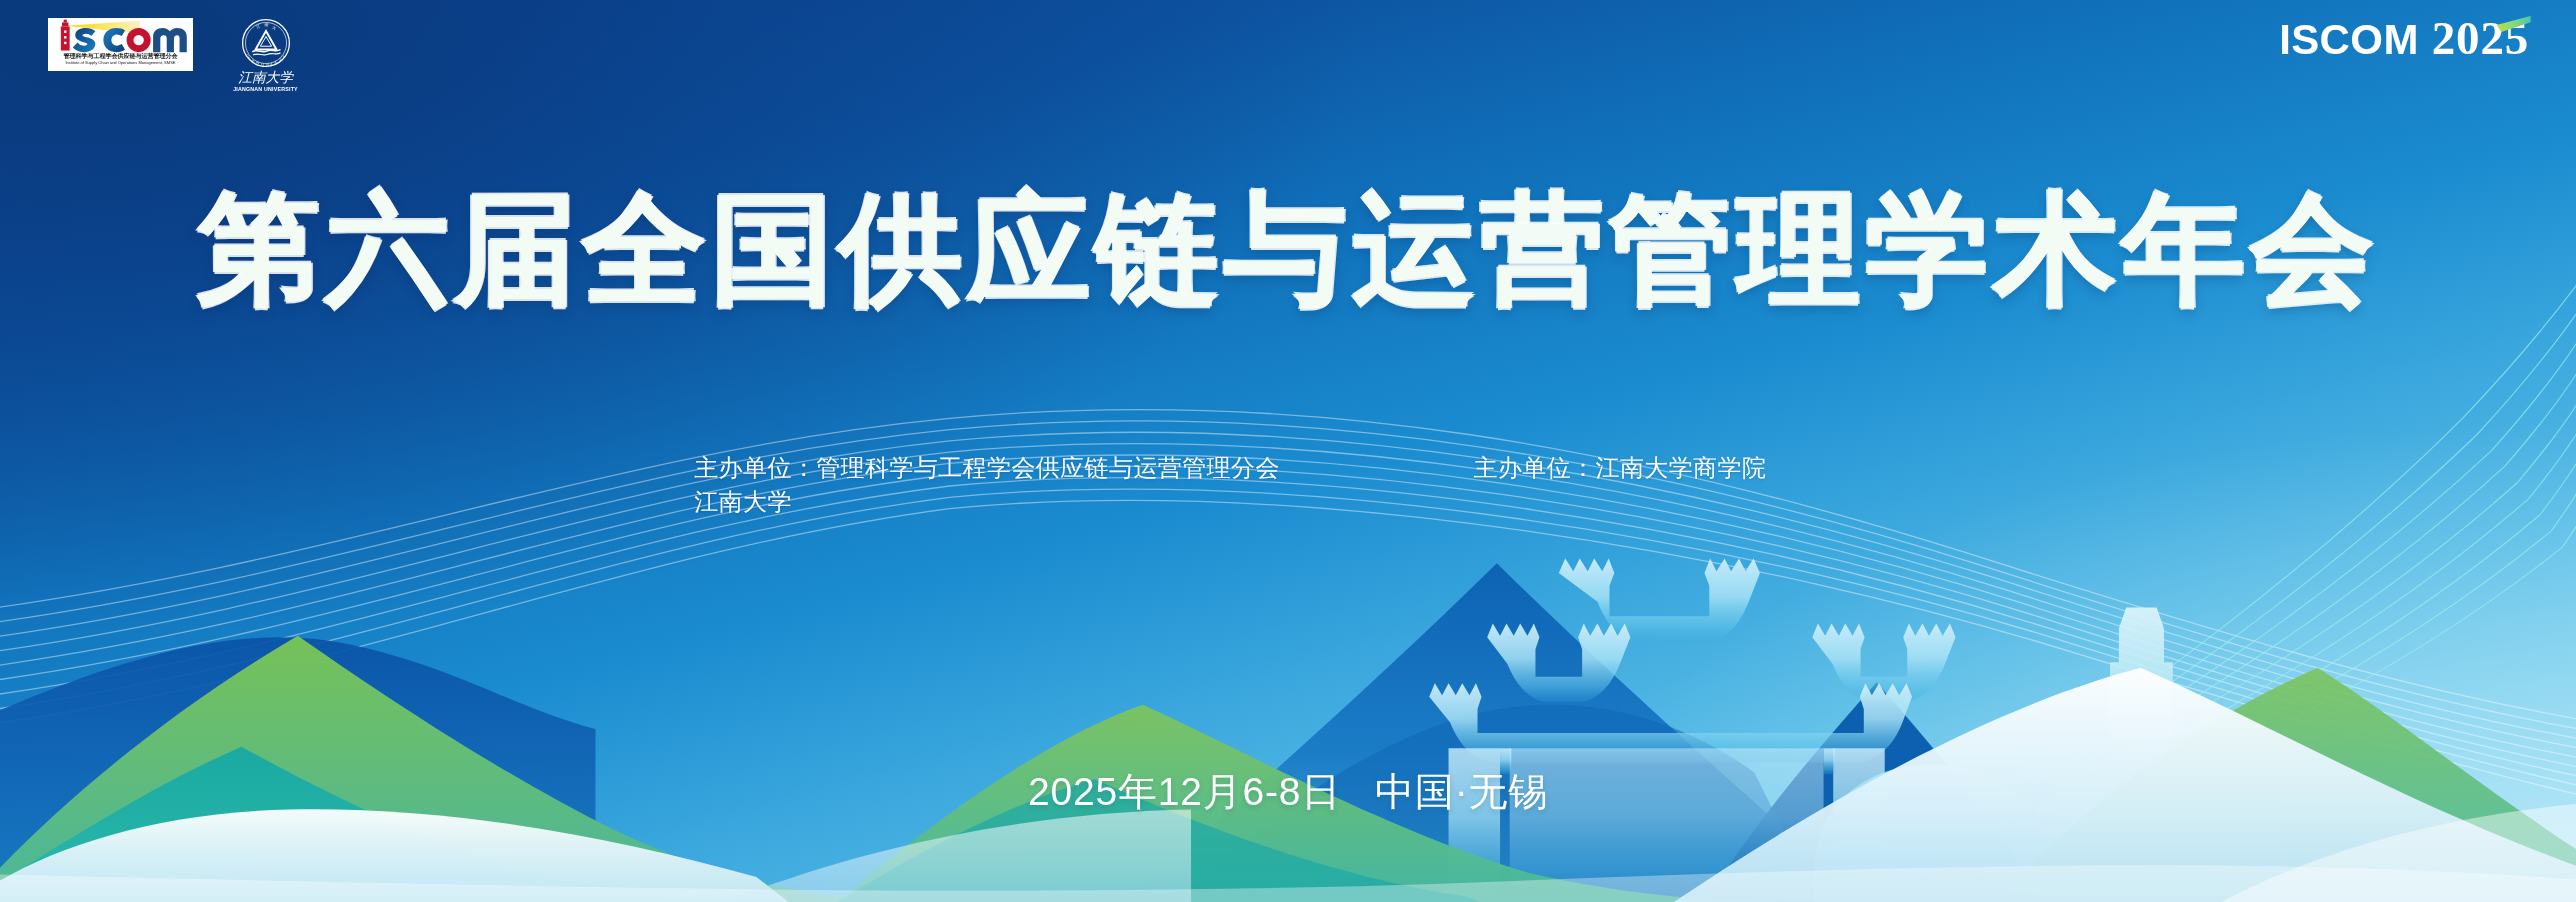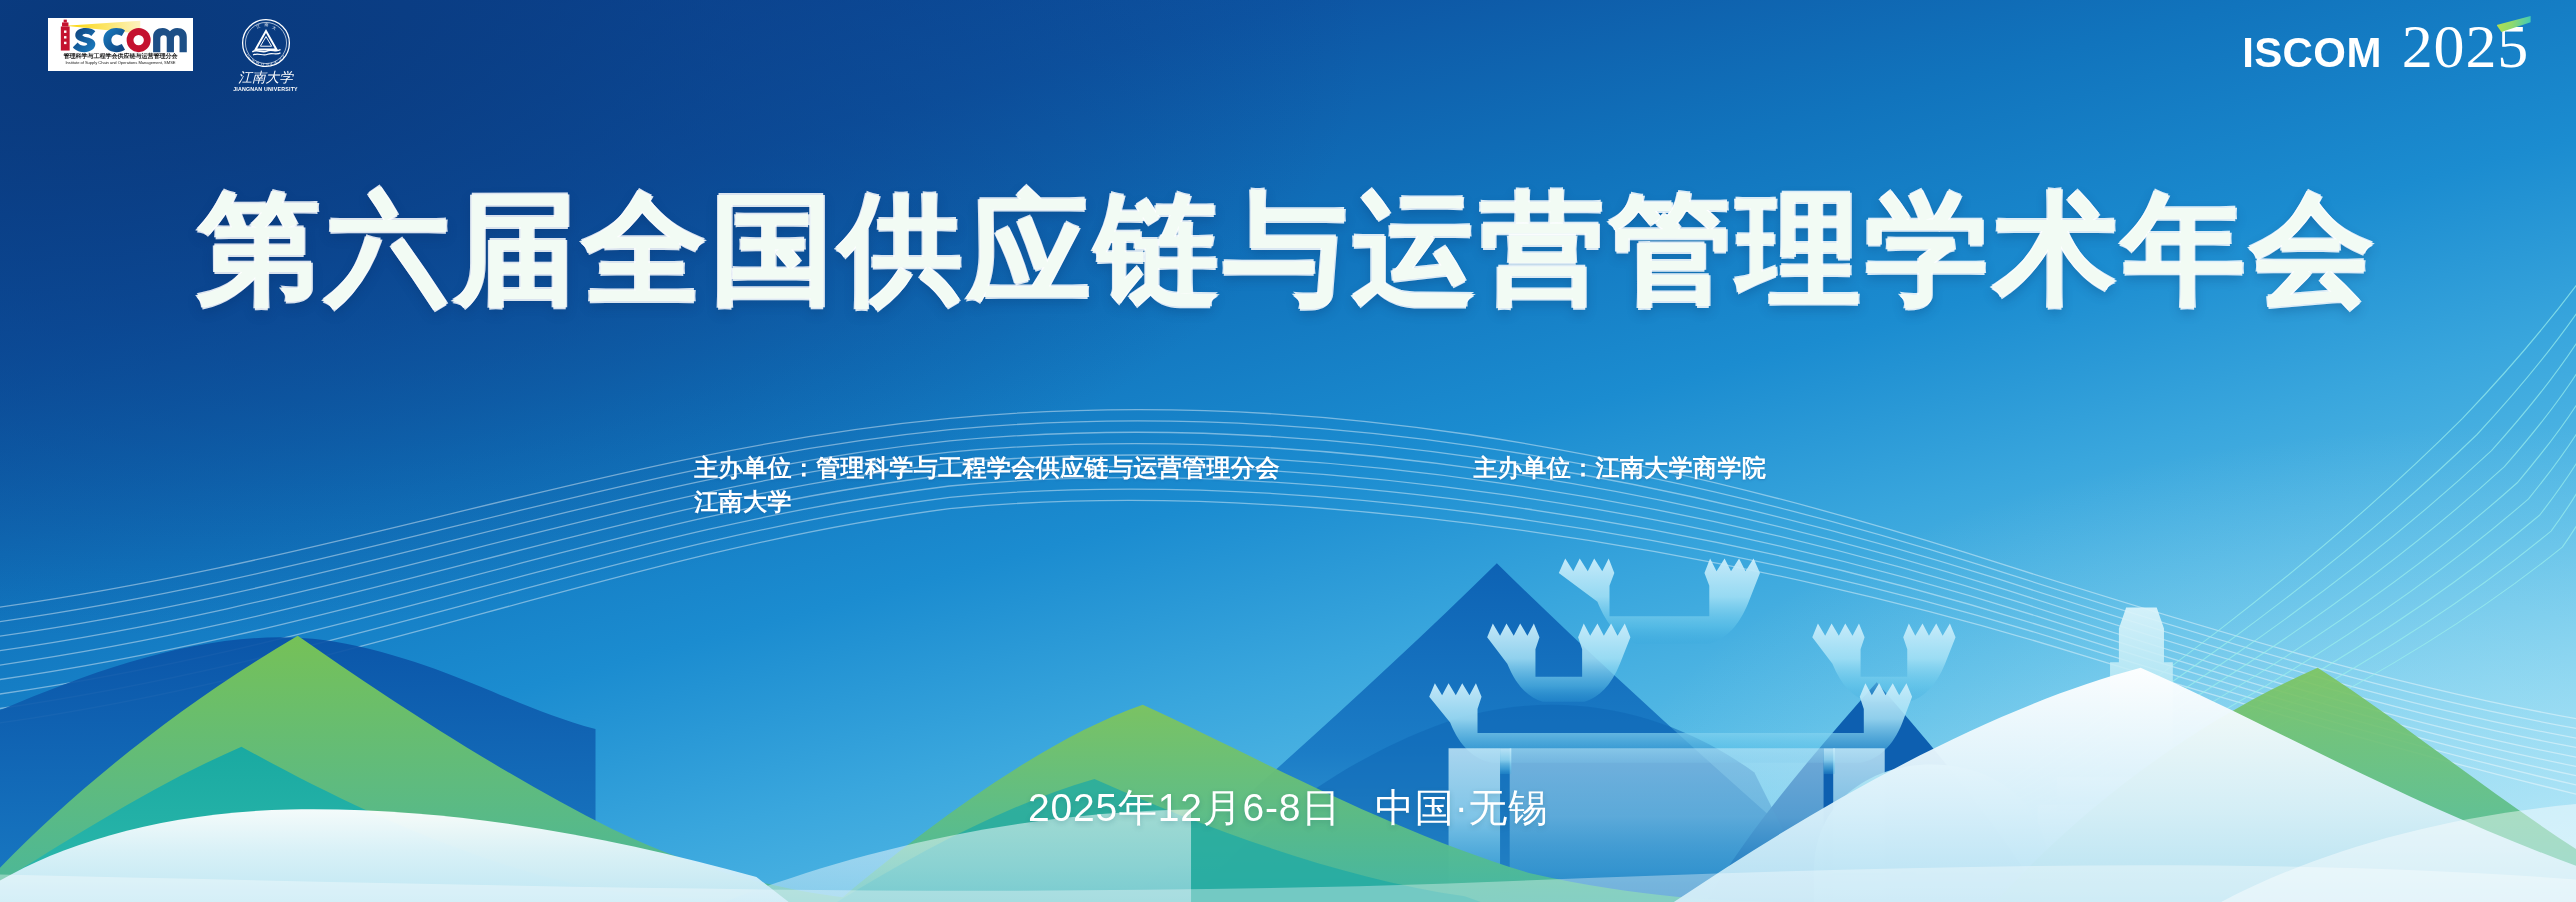--- a/index.html
+++ b/index.html
@@ -84,22 +84,22 @@
     z-index:40;
     display:flex; align-items:baseline;
     font-weight:bold; color:#ffffff;
     letter-spacing:0.8px;
     line-height:1;
     white-space:nowrap;
     justify-content:space-between;
   }
   #iscom-2025-word { font-size:42px; font-weight:bold; letter-spacing:0.4px; }
   #iscom-2025-year {
-    font-size:62px; font-family:"Liberation Serif","DejaVu Serif",serif;
-    font-weight:normal; margin-left:20px; position:relative;
+    font-size:47px; font-family:"Liberation Serif","DejaVu Serif",serif;
+    font-weight:bold; margin-left:13px; position:relative;
   }
   #iscom-2025-accent {
     position:absolute; right:-1.6px; top:1.6px; width:34px; height:16px;
     background:linear-gradient(100deg,#b9e04a 0%,#8fd96f 45%,#39c9bd 100%);
     clip-path:polygon(0% 55%, 100% 0%, 100% 38%, 14% 100%);
     pointer-events:none;
   }
 
   
   #main-title {
@@ -135,33 +135,33 @@
     letter-spacing:0.4px;
     text-shadow:0 0.8px 2.4px rgba(9,56,122,0.25);
   }
   #org-left { width:789px; text-align:left; padding-left:9.7px; }
   #org-left .l2 { display:block; }
   #org-mid  { width:418px; text-align:left; }
   #org-right{ width:563px; text-align:left; }
 
   
   #date-line {
-    position:absolute; left:0; right:0; top:781px;
+    position:absolute; left:0; right:0; top:765px;
     z-index:36;
     text-align:center;
     color:#ffffff;
     font-size:39px;
     letter-spacing:0.8px;
     white-space:nowrap;
     text-shadow:0 1.6px 4.8px rgba(20,90,110,0.25);
   }
   #date-line .gap { display:inline-block; width:34px; }
 
   
-  .nowrap { white-space:nowrap;font-weight:bold; }
+  .nowrap { white-space:nowrap; }
 </style>
 </head>
 <body>
 
 <div id="banner">
 
   <div id="bg-radial"></div>
   <div id="bg-radial2"></div>
 
   <svg class="layer" viewBox="0 0 3201 1121" preserveAspectRatio="none" xmlns="http://www.w3.org/2000/svg">

